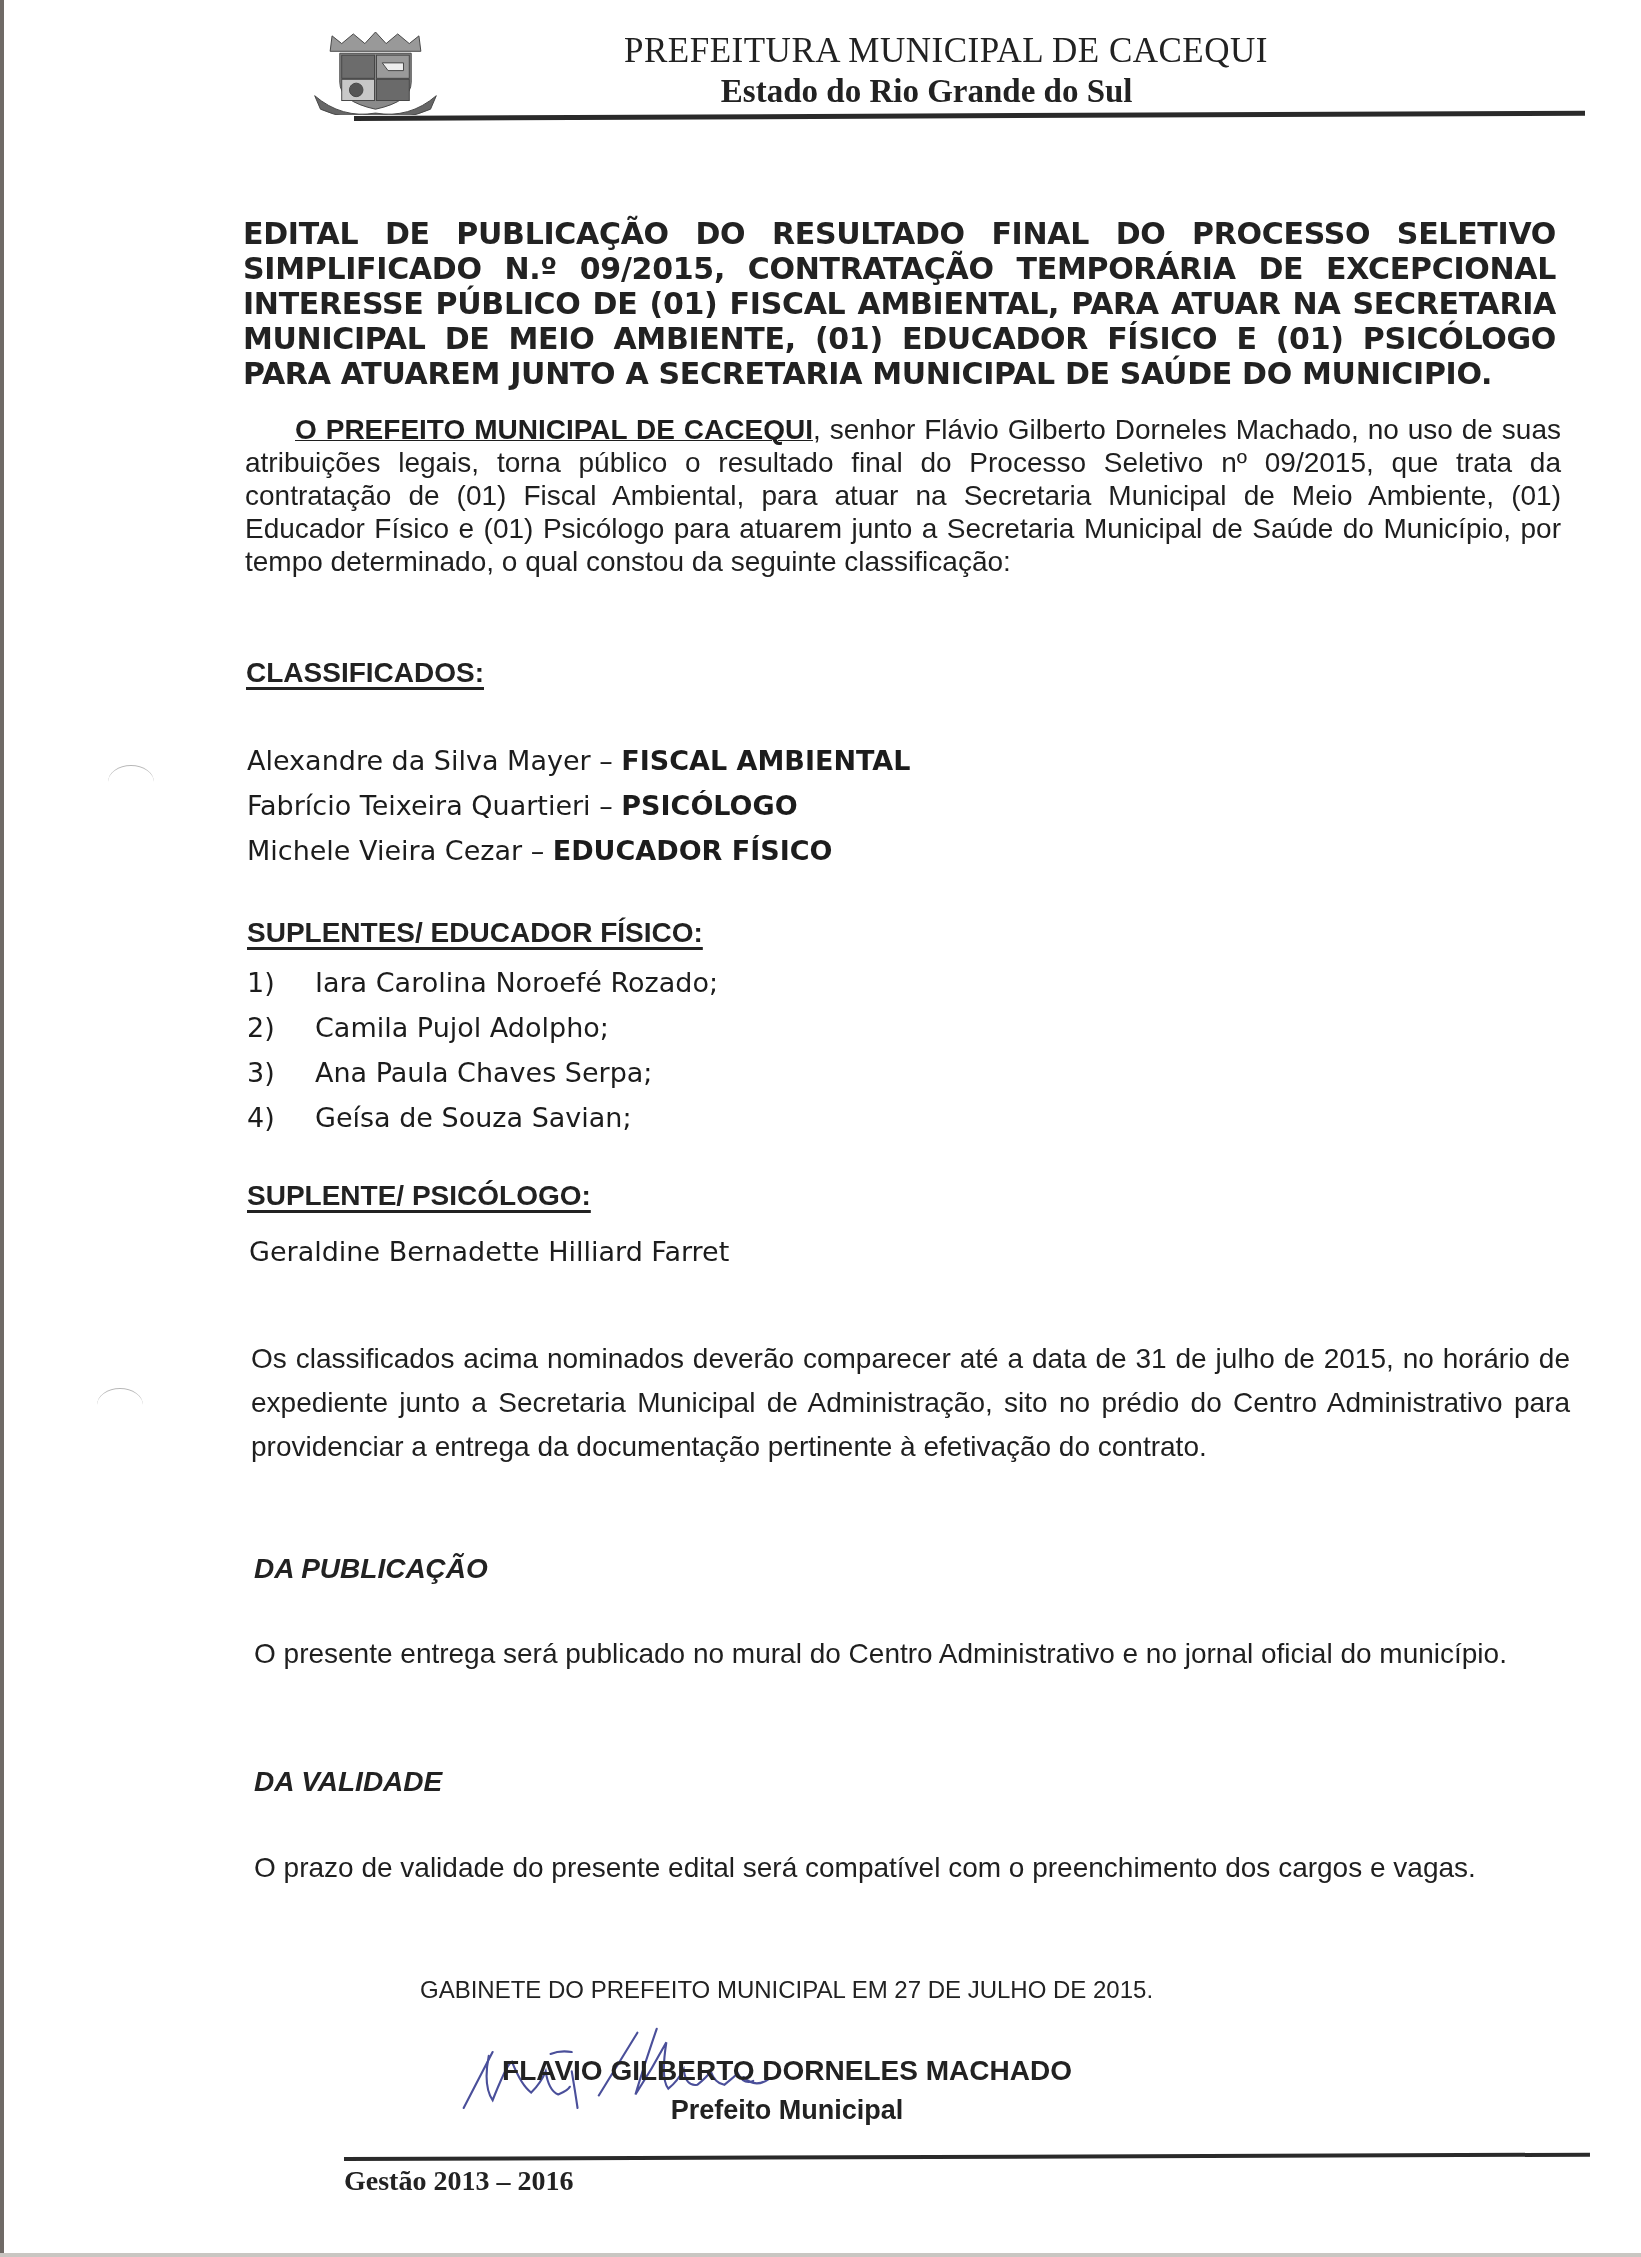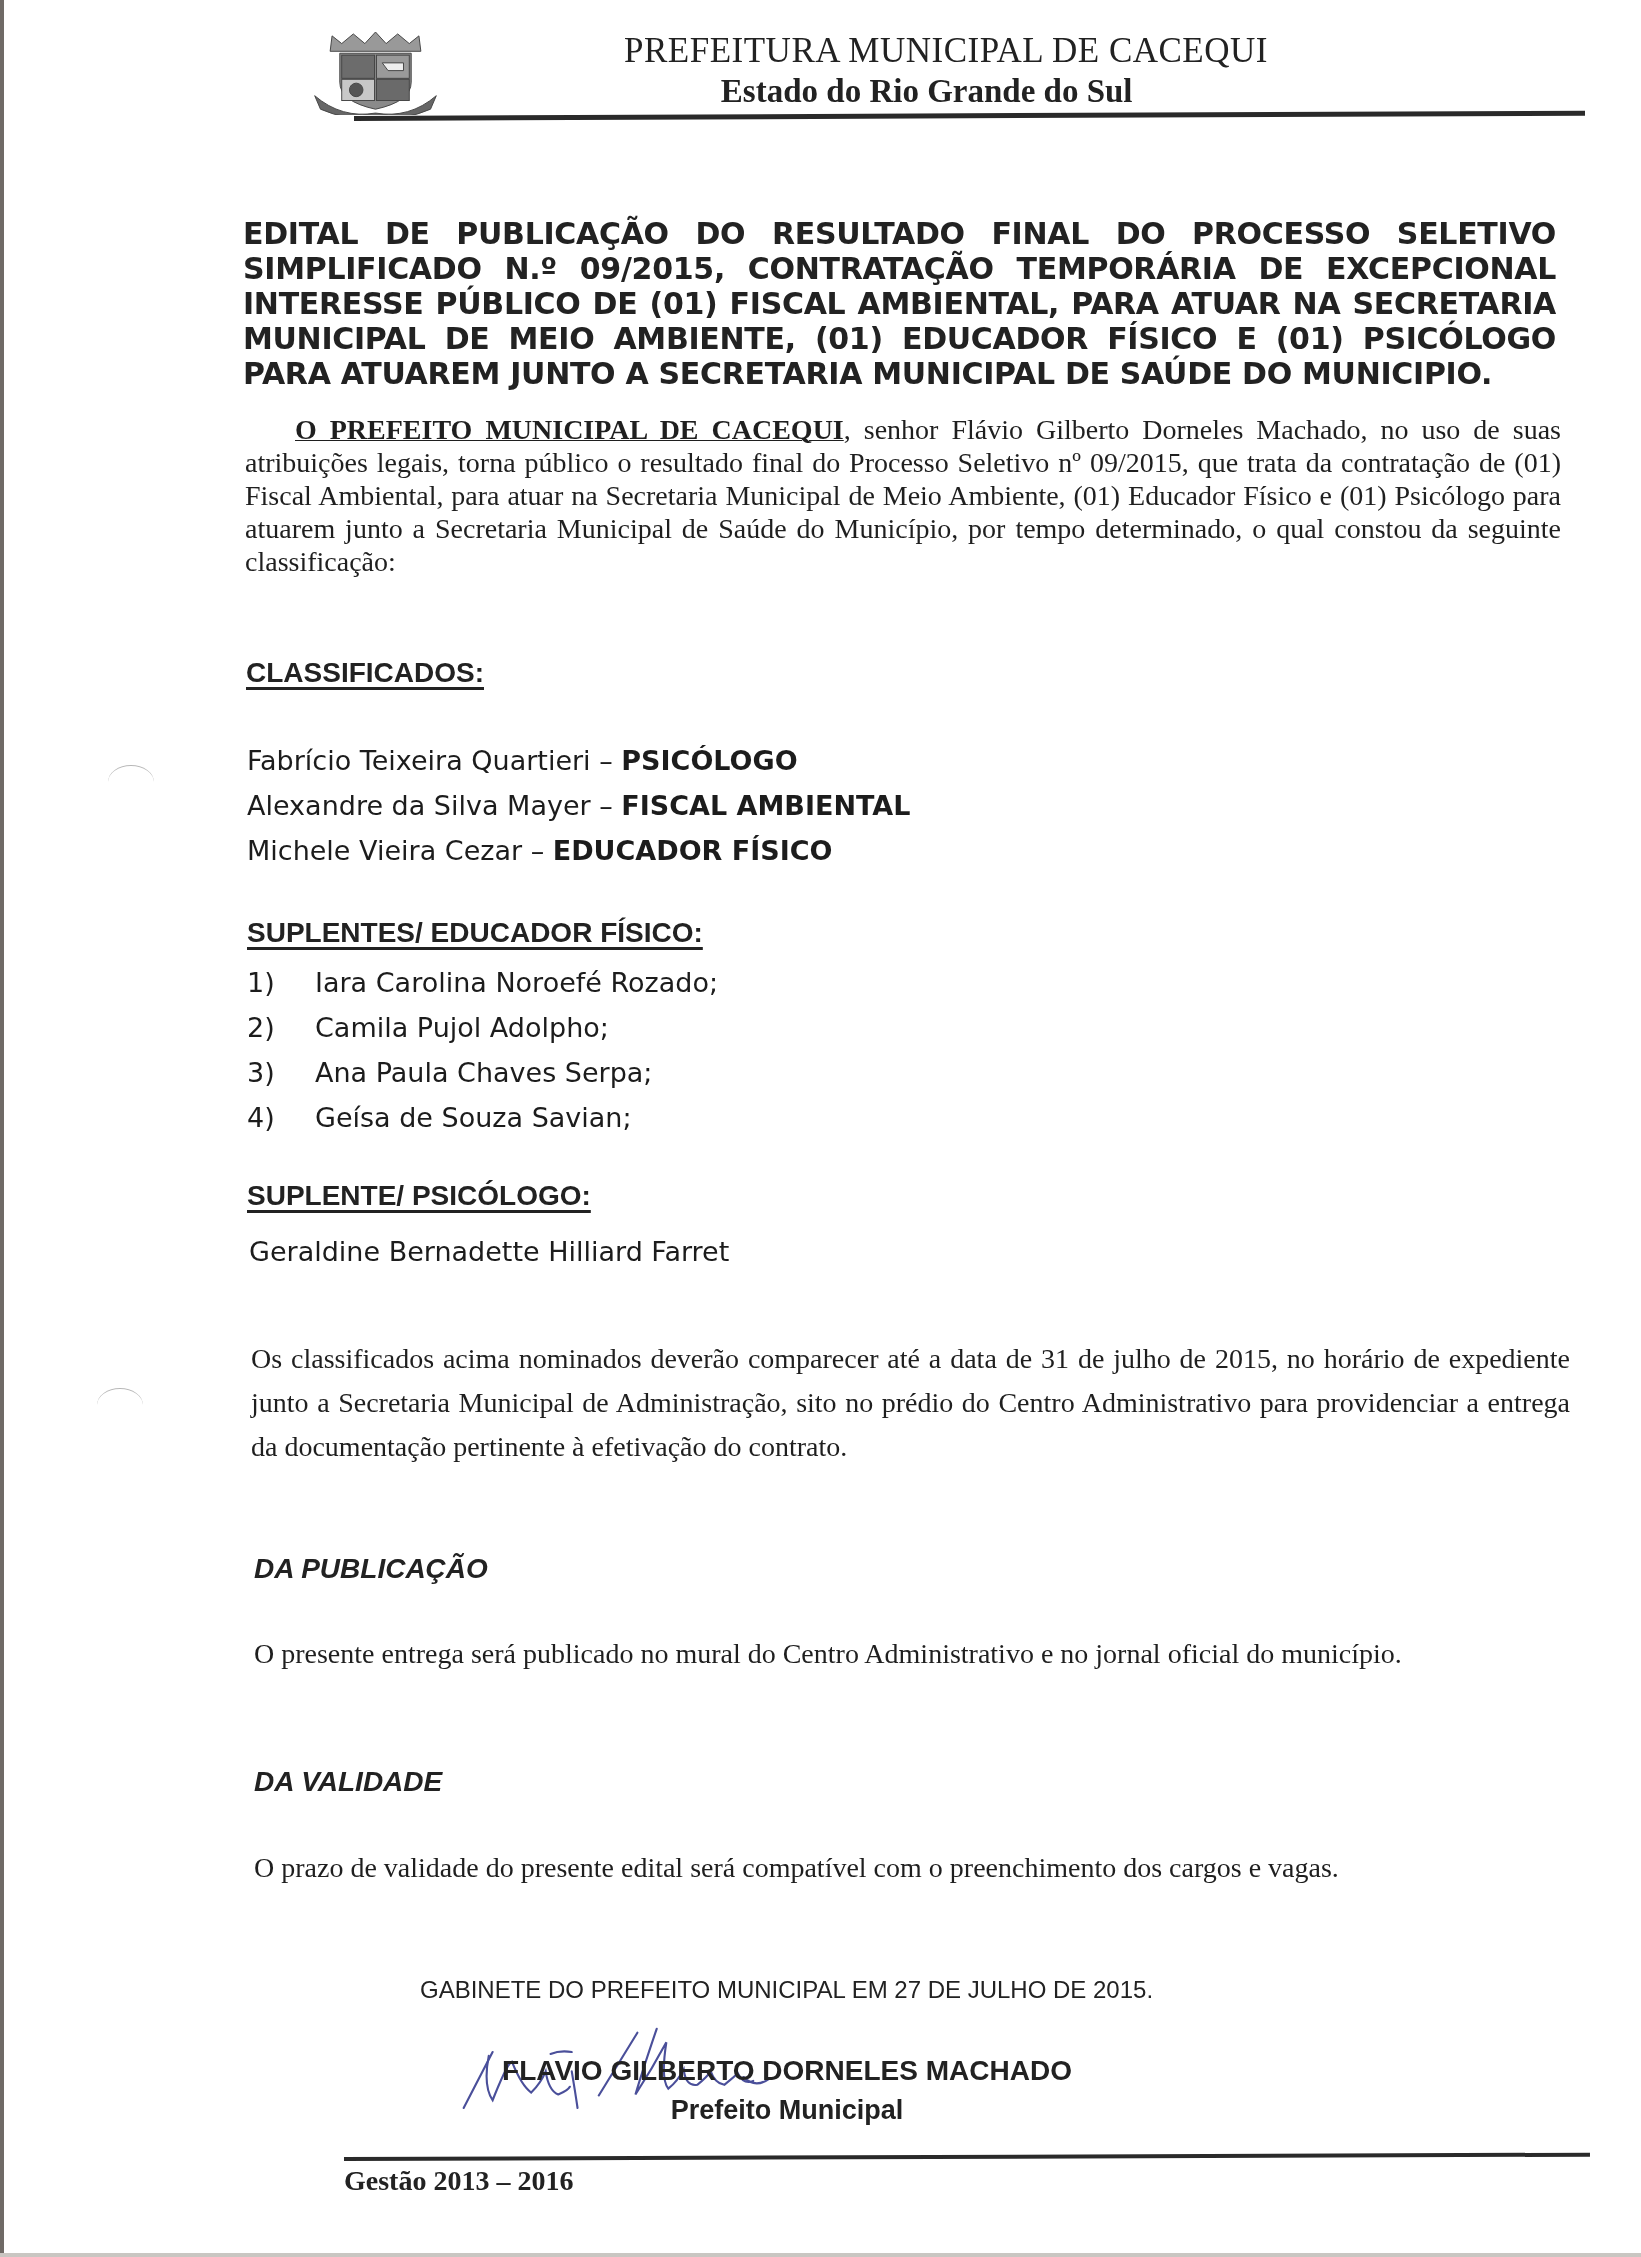--- a/index.html
+++ b/index.html
@@ -19,21 +19,21 @@
     .hdr-sub span { display: inline-block; transform: translateX(-19.3px); }
     .hdr-rule { position: absolute; left: 354px; top: 116px; width: 1231px; height: 4.8px; background: #2a2a2a; transform: rotate(-0.25deg); transform-origin: left; }
 
     
     .doc-title { position: absolute; left: 243px; top: 176px; width: 1313px;
       font-family: "DejaVu Sans", sans-serif; font-weight: bold; font-size: 30px; line-height: 35px;
       text-align: justify; text-align-last: justify; color: #222; letter-spacing: -0.3px; margin-top: 40px; }
     .doc-title .last { text-align-last: left; }
 
     
-    .body { font-family: Liberation Serif, serif; font-size: 28px; line-height: 33px; color: #1f1f1f; }
+    .body { font-family: Liberation Sans, sans-serif; font-size: 28px; line-height: 33px; color: #1f1f1f; }
     .intro { position: absolute; left: 245px; top: 413px; width: 1316px; text-align: justify; line-height: 33px; }
     .intro .lead { font-weight: bold; text-decoration: underline; text-decoration-thickness: 1px; }
     .intro .lead-wrap { padding-left: 50px; }
 
     .sec-head { position: absolute; font-family: "Liberation Sans", sans-serif; font-size: 28px; font-weight: bold;
       text-decoration: underline; text-decoration-thickness: 2.9px; text-underline-offset: 4.8px; color: #222; }
     .sec-classificados { left: 246px; top: 657px; text-align: center; }
     .sec-suplentes-ed { left: 247px; top: 917px; }
     .sec-suplente-psi { left: 247px; top: 1180px; }
 
@@ -98,22 +98,22 @@
   <div>MUNICIPAL DE MEIO AMBIENTE, (01) EDUCADOR FÍSICO E (01) PSICÓLOGO</div>
   <div class="last">PARA ATUAREM JUNTO A SECRETARIA MUNICIPAL DE SAÚDE DO MUNICIPIO.</div>
 </div>
 
 <div class="intro body">
   <span class="lead-wrap"></span><span class="lead">O PREFEITO MUNICIPAL DE CACEQUI</span><span>, senhor Flávio Gilberto Dorneles Machado, no uso de suas atribuições legais, torna público o resultado final do Processo Seletivo nº 09/2015, que trata da contratação de (01) Fiscal Ambiental, para atuar na Secretaria Municipal de Meio Ambiente, (01) Educador Físico e (01) Psicólogo para atuarem junto a Secretaria Municipal de Saúde do Município, por tempo determinado, o qual constou da seguinte classificação:</span>
 </div>
 
 <div class="sec-head sec-classificados">CLASSIFICADOS:</div>
 <div class="cls-list">
+  <div class="row"><span>Alexandre da Silva Mayer – </span><span class="role">FISCAL AMBIENTAL</span></div>
   <div class="row"><span>Fabrício Teixeira Quartieri – </span><span class="role">PSICÓLOGO</span></div>
-  <div class="row"><span>Alexandre da Silva Mayer – </span><span class="role">FISCAL AMBIENTAL</span></div>
   <div class="row"><span>Michele Vieira Cezar – </span><span class="role">EDUCADOR FÍSICO</span></div>
 </div>
 
 <div class="sec-head sec-suplentes-ed">SUPLENTES/ EDUCADOR FÍSICO:</div>
 <div class="sup-list">
   <div class="row"><span class="num">1)</span><span>Iara Carolina Noroefé Rozado;</span></div>
   <div class="row"><span class="num">2)</span><span>Camila Pujol Adolpho;</span></div>
   <div class="row"><span class="num">3)</span><span>Ana Paula Chaves Serpa;</span></div>
   <div class="row"><span class="num">4)</span><span>Geísa de Souza Savian;</span></div>
 </div>

